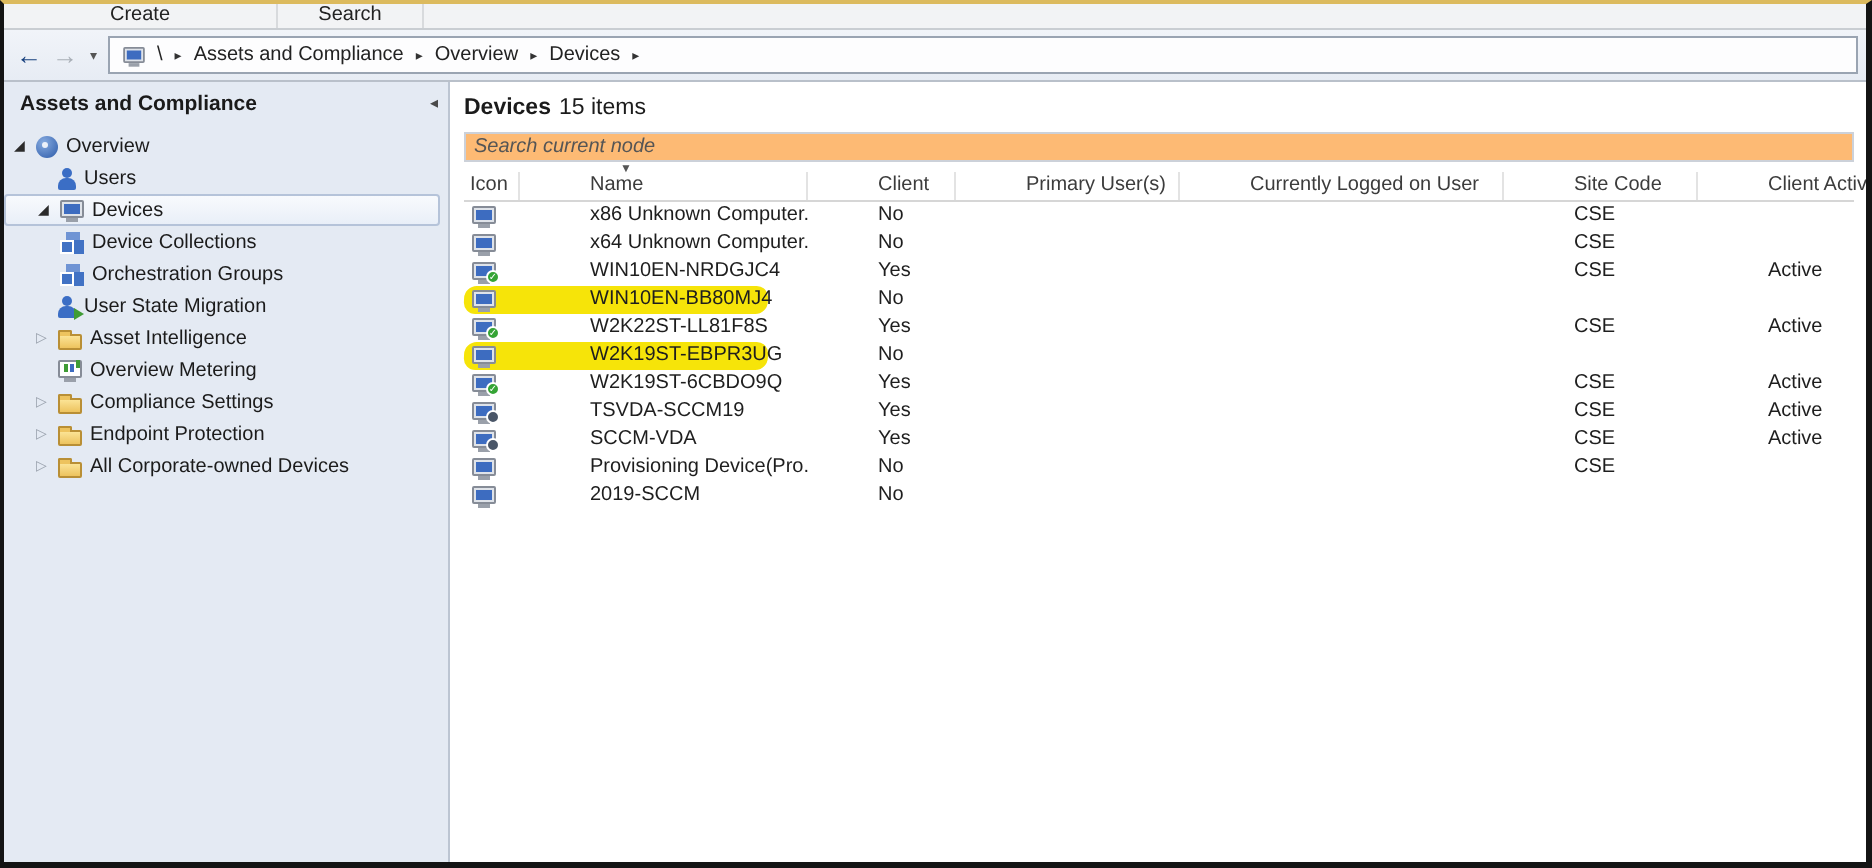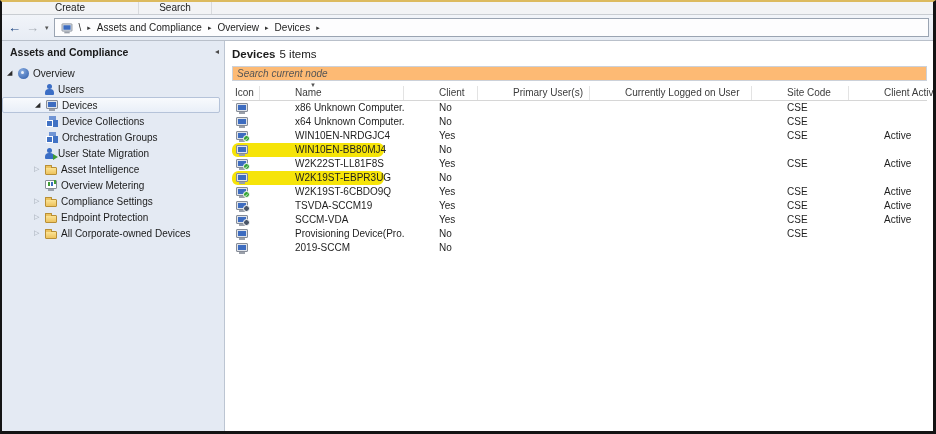--- a/index.html
+++ b/index.html
@@ -37,21 +37,21 @@
   .content { flex: 1; display: flex; min-height: 0; }
 
   .sidebar { width: 223px; background: #e4eaf3; border-right: 1px solid #bcc5d2;
              flex: 0 0 auto; font-size: 10px; color: #1b1b1b; }
   .side-header { height: 21px; display: flex; align-items: center; justify-content: space-between;
                  padding: 0 5px 0 8px; font-size: 10.5px; font-weight: bold; color: #1a1a1a; }
   .collapse-glyph { font-size: 8px; color: #4a4a4a; font-weight: normal; }
   .tree { padding-top: 3px; }
   .titem { height: 16px; display: flex; align-items: center; margin-right: 4px; cursor: default; }
   .titem.lvl1 { padding-left: 5px; }
-  .titem.lvl2 { padding-left: 32px; }
+  .titem.lvl2 { padding-left: 16px; }
   .titem.lvl3 { padding-left: 35px; }
   .titem.selected { background: linear-gradient(#f8fafd, #e9eff8);
                     border: 1px solid #b5c3d9; border-radius: 2px; }
   .expander { width: 11px; font-size: 7px; flex: 0 0 auto; }
   .expander.expanded { color: #2b2b2b; }
   .expander.collapsed { color: #9aa2ad; }
   .tlabel { margin-left: 4px; white-space: nowrap; }
 
   .main { flex: 1; background: #fff; padding: 3px 6px 0 7px; min-width: 0; }
   .panel-title { height: 19px; display: flex; align-items: center; gap: 4px;
@@ -223,21 +223,21 @@
             <span class="expander collapsed">▷</span>
             <span class="icw ic-folder"></span>
             <span class="tlabel">All Corporate-owned Devices</span>
           </div>
         </div>
     </div>
 
     <div class="main">
       <div class="panel-title">
         <b>Devices</b>
-        <span>5 items</span>
+        <span>15 items</span>
       </div>
 
       <input class="search-input" type="text" placeholder="Search current node" style="">
 
       <div>
         <div class="thead grid">
           <span class="sort-arrow">▼</span>
           <div class="th">Icon</div>
           <div class="th">Name</div>
           <div class="th">Client</div>

